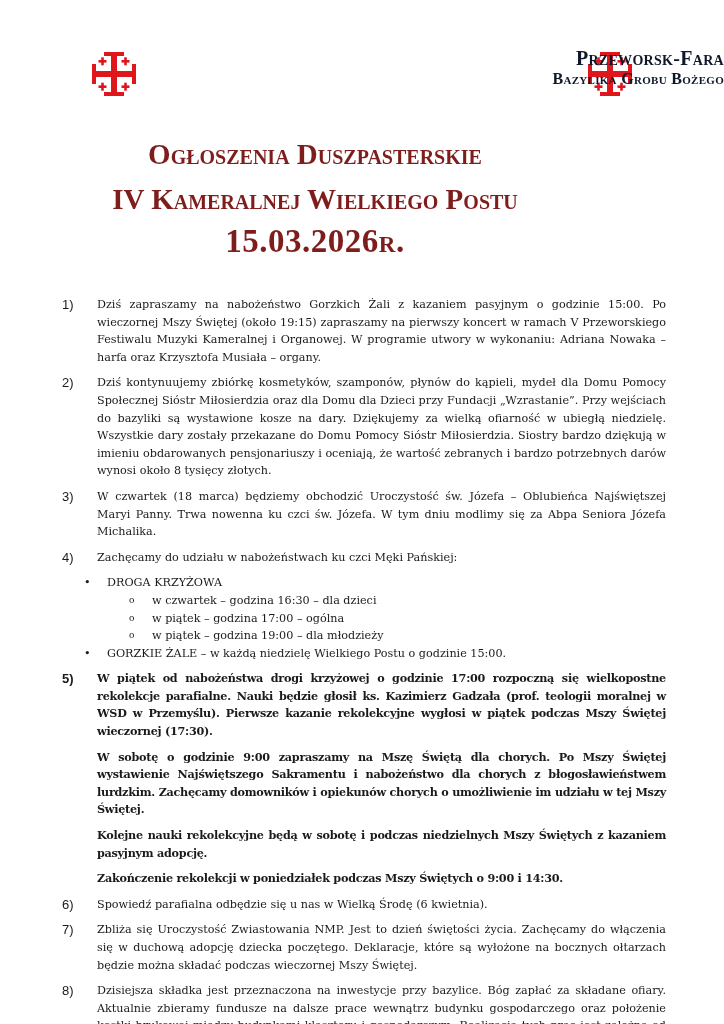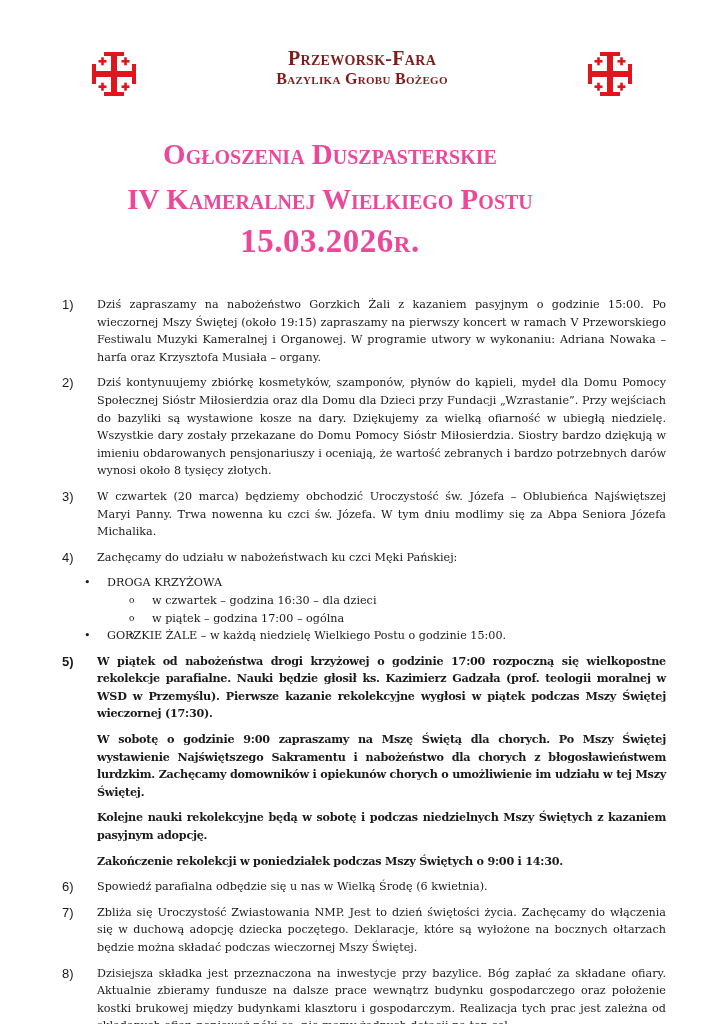--- a/index.html
+++ b/index.html
@@ -21,38 +21,38 @@
       height: 54px;
     }
     .cross.left { left: 87px; top: 47px; }
     .cross.right { left: 583px; top: 47px; }
     .cross svg { width: 100%; height: 100%; display: block; }
 
     .header-line {
       position: absolute;
       left: 0;
       width: 724px;
+      text-align: right;
+      font-family: "Liberation Serif", serif;
+      font-weight: bold;
+      font-variant: small-caps;
+      color: #0f172a;
+    }
+    .hdr1 { top: 47px; font-size: 20px; letter-spacing: 0.3px; }
+    .hdr2 { top: 70px; font-size: 16px; letter-spacing: 0.3px; }
+
+    .title-line {
+      position: absolute;
+      left: 1px;
+      width: 628px;
       text-align: center;
       font-family: "Liberation Serif", serif;
       font-weight: bold;
       font-variant: small-caps;
       color: #7f1d1d;
-    }
-    .hdr1 { top: 47px; font-size: 20px; letter-spacing: 0.3px; }
-    .hdr2 { top: 70px; font-size: 16px; letter-spacing: 0.3px; }
-
-    .title-line {
-      position: absolute;
-      left: 16px;
-      width: 628px;
-      text-align: center;
-      font-family: "Liberation Serif", serif;
-      font-weight: bold;
-      font-variant: small-caps;
-      color: #ec4899;
     }
     .t1 { top: 138px; font-size: 29px; }
     .t2 { top: 183px; font-size: 29px; }
     .t3 { top: 223px; font-size: 33px; letter-spacing: 0.5px; }
 
     .content {
       position: absolute;
       left: 62px;
       top: 288px;
       width: 612px;
@@ -157,21 +157,21 @@
     <p>Dziś zapraszamy na nabożeństwo Gorzkich Żali z kazaniem pasyjnym o godzinie 15:00. Po wieczornej Mszy Świętej (około 19:15) zapraszamy na pierwszy koncert w ramach V Przeworskiego Festiwalu Muzyki Kameralnej i Organowej. W programie utwory w wykonaniu: Adriana Nowaka – harfa oraz Krzysztofa Musiała – organy.</p>
   </div>
 
   <div class="item">
     <span class="num">2)</span>
     <p>Dziś kontynuujemy zbiórkę kosmetyków, szamponów, płynów do kąpieli, mydeł dla Domu Pomocy Społecznej Sióstr Miłosierdzia oraz dla Domu dla Dzieci przy Fundacji „Wzrastanie”.  Przy wejściach do bazyliki są wystawione kosze na dary. Dziękujemy za wielką ofiarność w ubiegłą niedzielę. Wszystkie dary zostały przekazane do Domu Pomocy Sióstr Miłosierdzia. Siostry bardzo dziękują w imieniu obdarowanych pensjonariuszy i oceniają, że wartość zebranych i bardzo potrzebnych darów wynosi około 8 tysięcy złotych.</p>
   </div>
 
   <div class="item">
     <span class="num">3)</span>
-    <p>W czwartek (20 marca) będziemy obchodzić Uroczystość św. Józefa – Oblubieńca Najświętszej Maryi Panny. Trwa nowenna ku czci św. Józefa. W tym dniu modlimy się za Abpa Seniora Józefa Michalika.</p>
+    <p>W czwartek (18 marca) będziemy obchodzić Uroczystość św. Józefa – Oblubieńca Najświętszej Maryi Panny. Trwa nowenna ku czci św. Józefa. W tym dniu modlimy się za Abpa Seniora Józefa Michalika.</p>
   </div>
 
   <div class="item">
     <span class="num">4)</span>
     <p>Zachęcamy do udziału w nabożeństwach ku czci Męki Pańskiej:</p>
   </div>
   <div class="sub-list">
     <div class="bullet">
       <span class="dot">•</span>
       <span>DROGA KRZYŻOWA</span>
@@ -179,20 +179,21 @@
     <div class="subbullet">
       <span class="ring">o</span>
       <span>w czwartek – godzina 16:30 – dla dzieci</span>
     </div>
     <div class="subbullet">
       <span class="ring">o</span>
       <span>w piątek – godzina 17:00 – ogólna</span>
     </div>
     <div class="subbullet">
       <span class="ring">o</span>
+      <span>w piątek – godzina 19:00 – dla młodzieży</span>
     </div>
     <div class="bullet">
       <span class="dot">•</span>
       <span>GORZKIE ŻALE – w każdą niedzielę Wielkiego Postu o godzinie 15:00.</span>
     </div>
   </div>
 
   <div class="item bold">
     <span class="num">5)</span>
     <p class="tight">W piątek od nabożeństwa drogi krzyżowej o godzinie 17:00 rozpoczną się wielkopostne rekolekcje parafialne. Nauki będzie głosił ks. Kazimierz Gadzała (prof. teologii moralnej w WSD w Przemyślu). Pierwsze kazanie rekolekcyjne wygłosi w piątek podczas Mszy Świętej wieczornej (17:30).</p>

